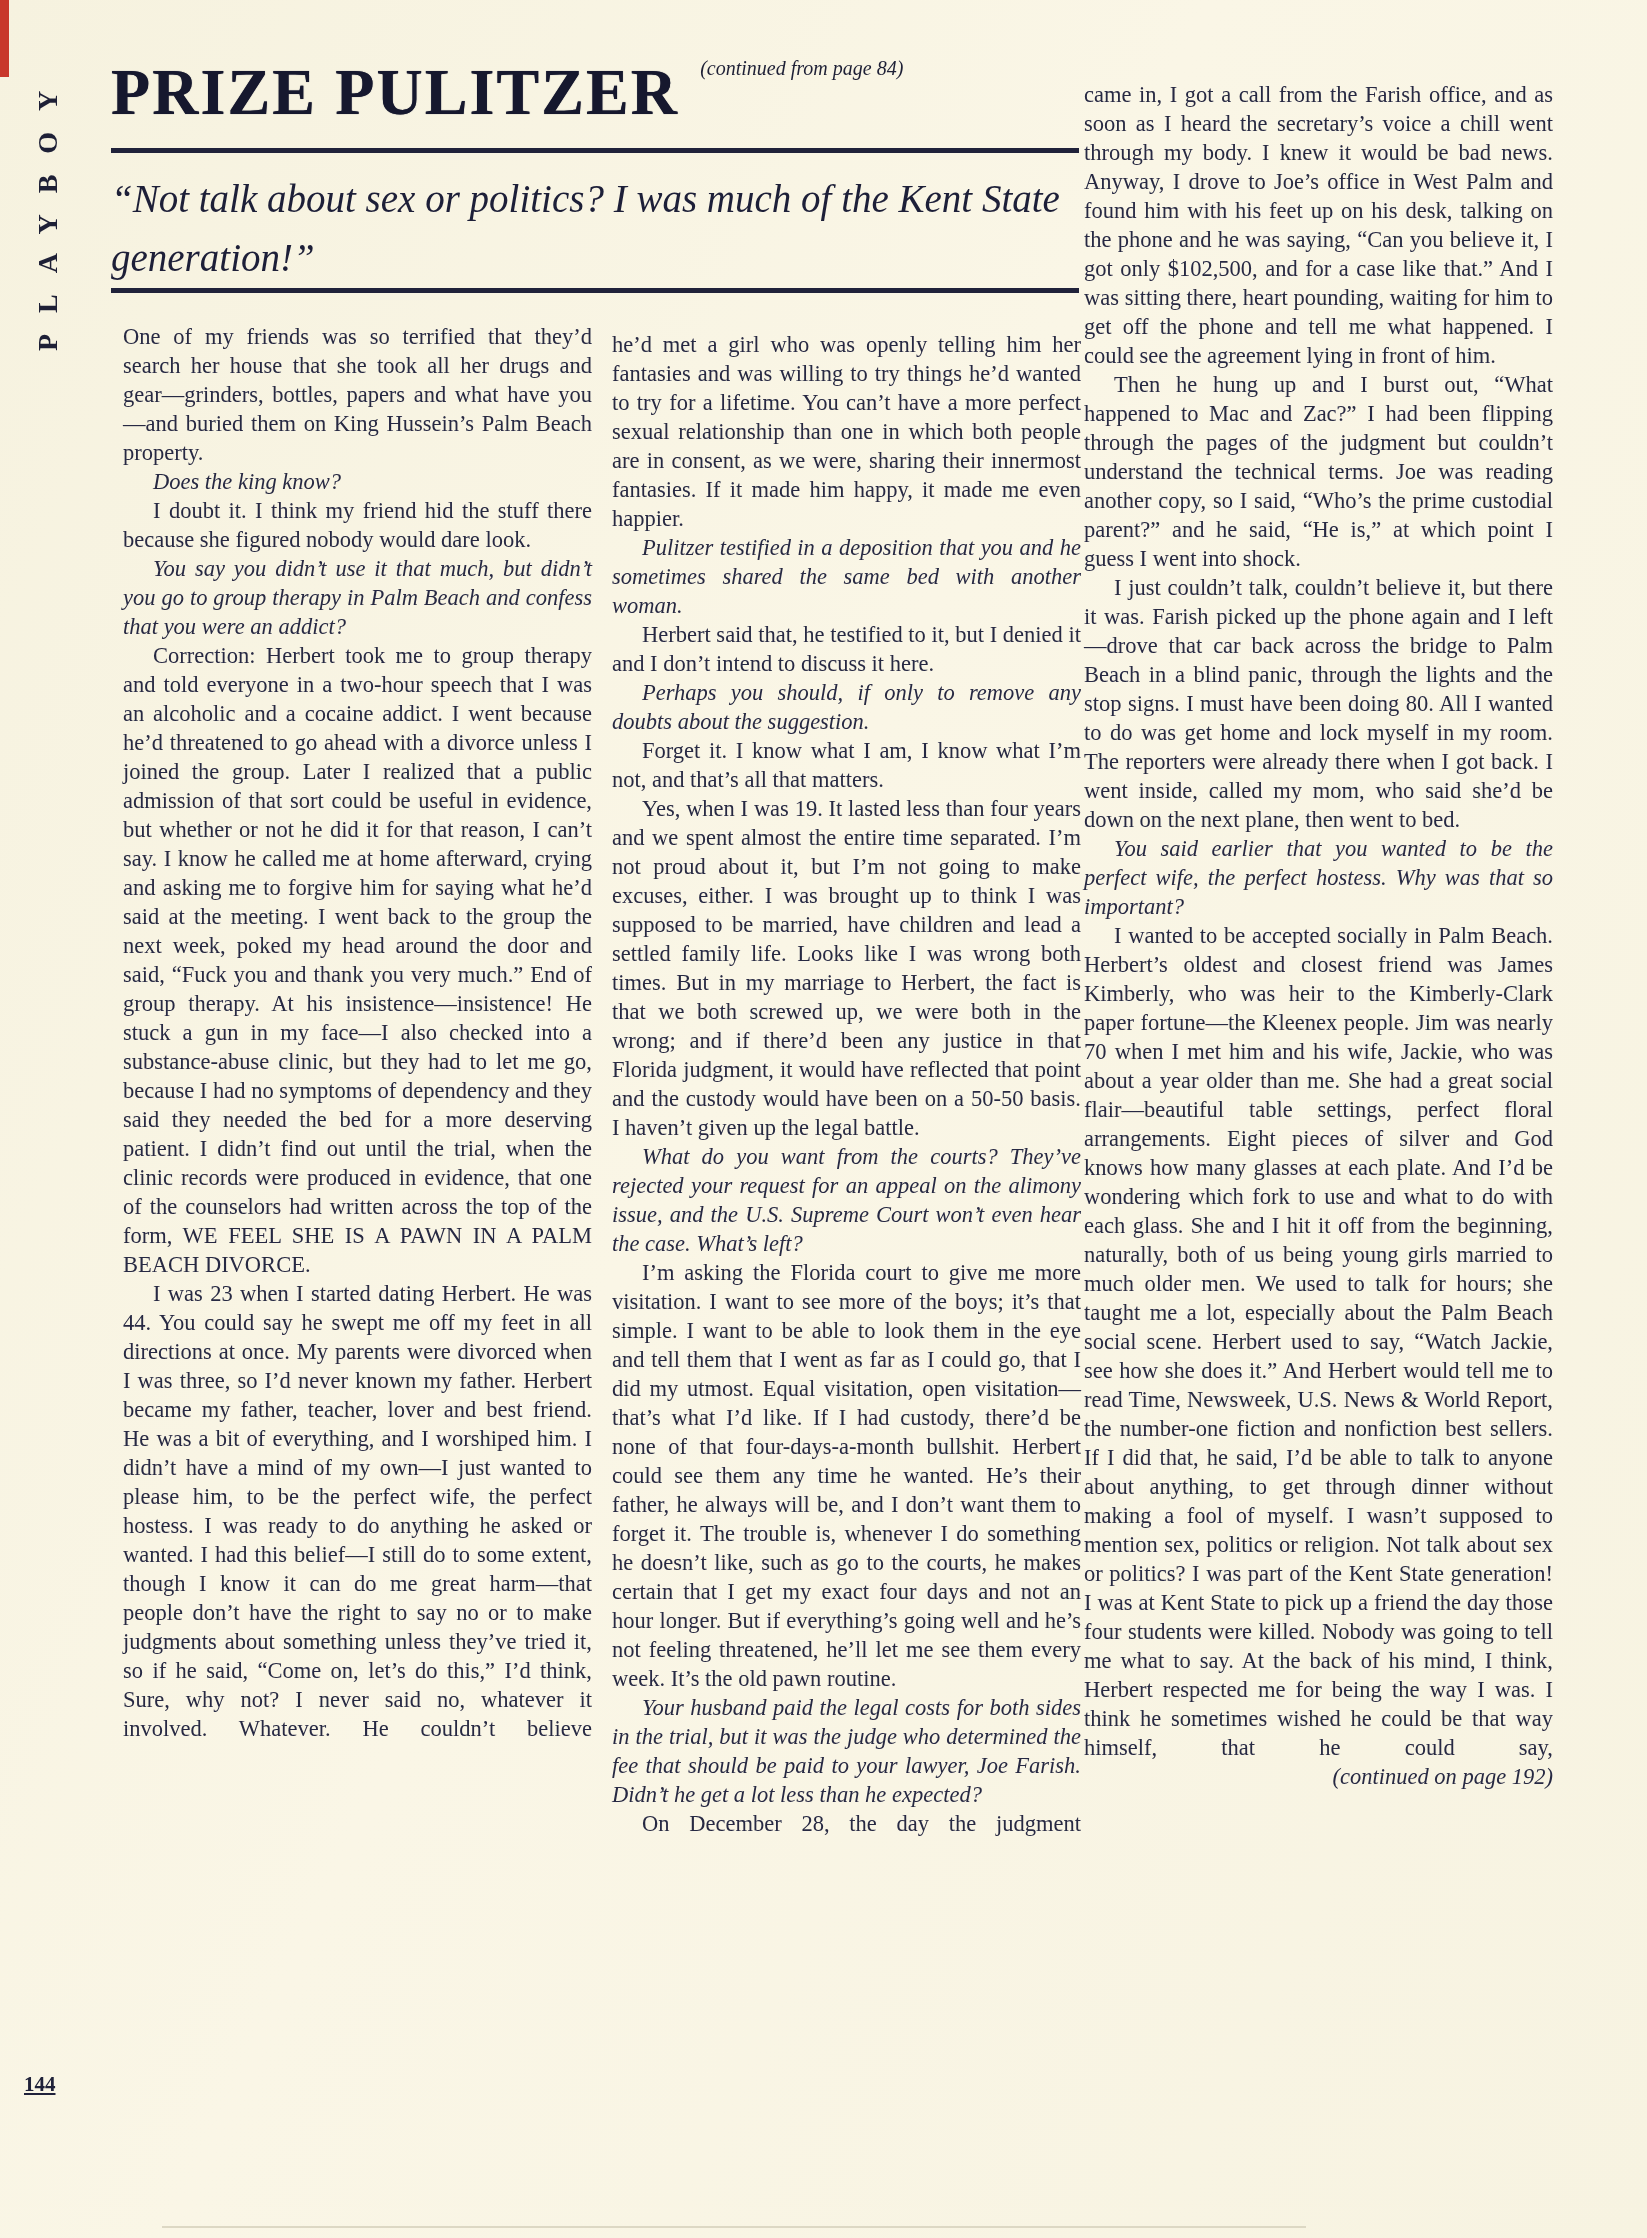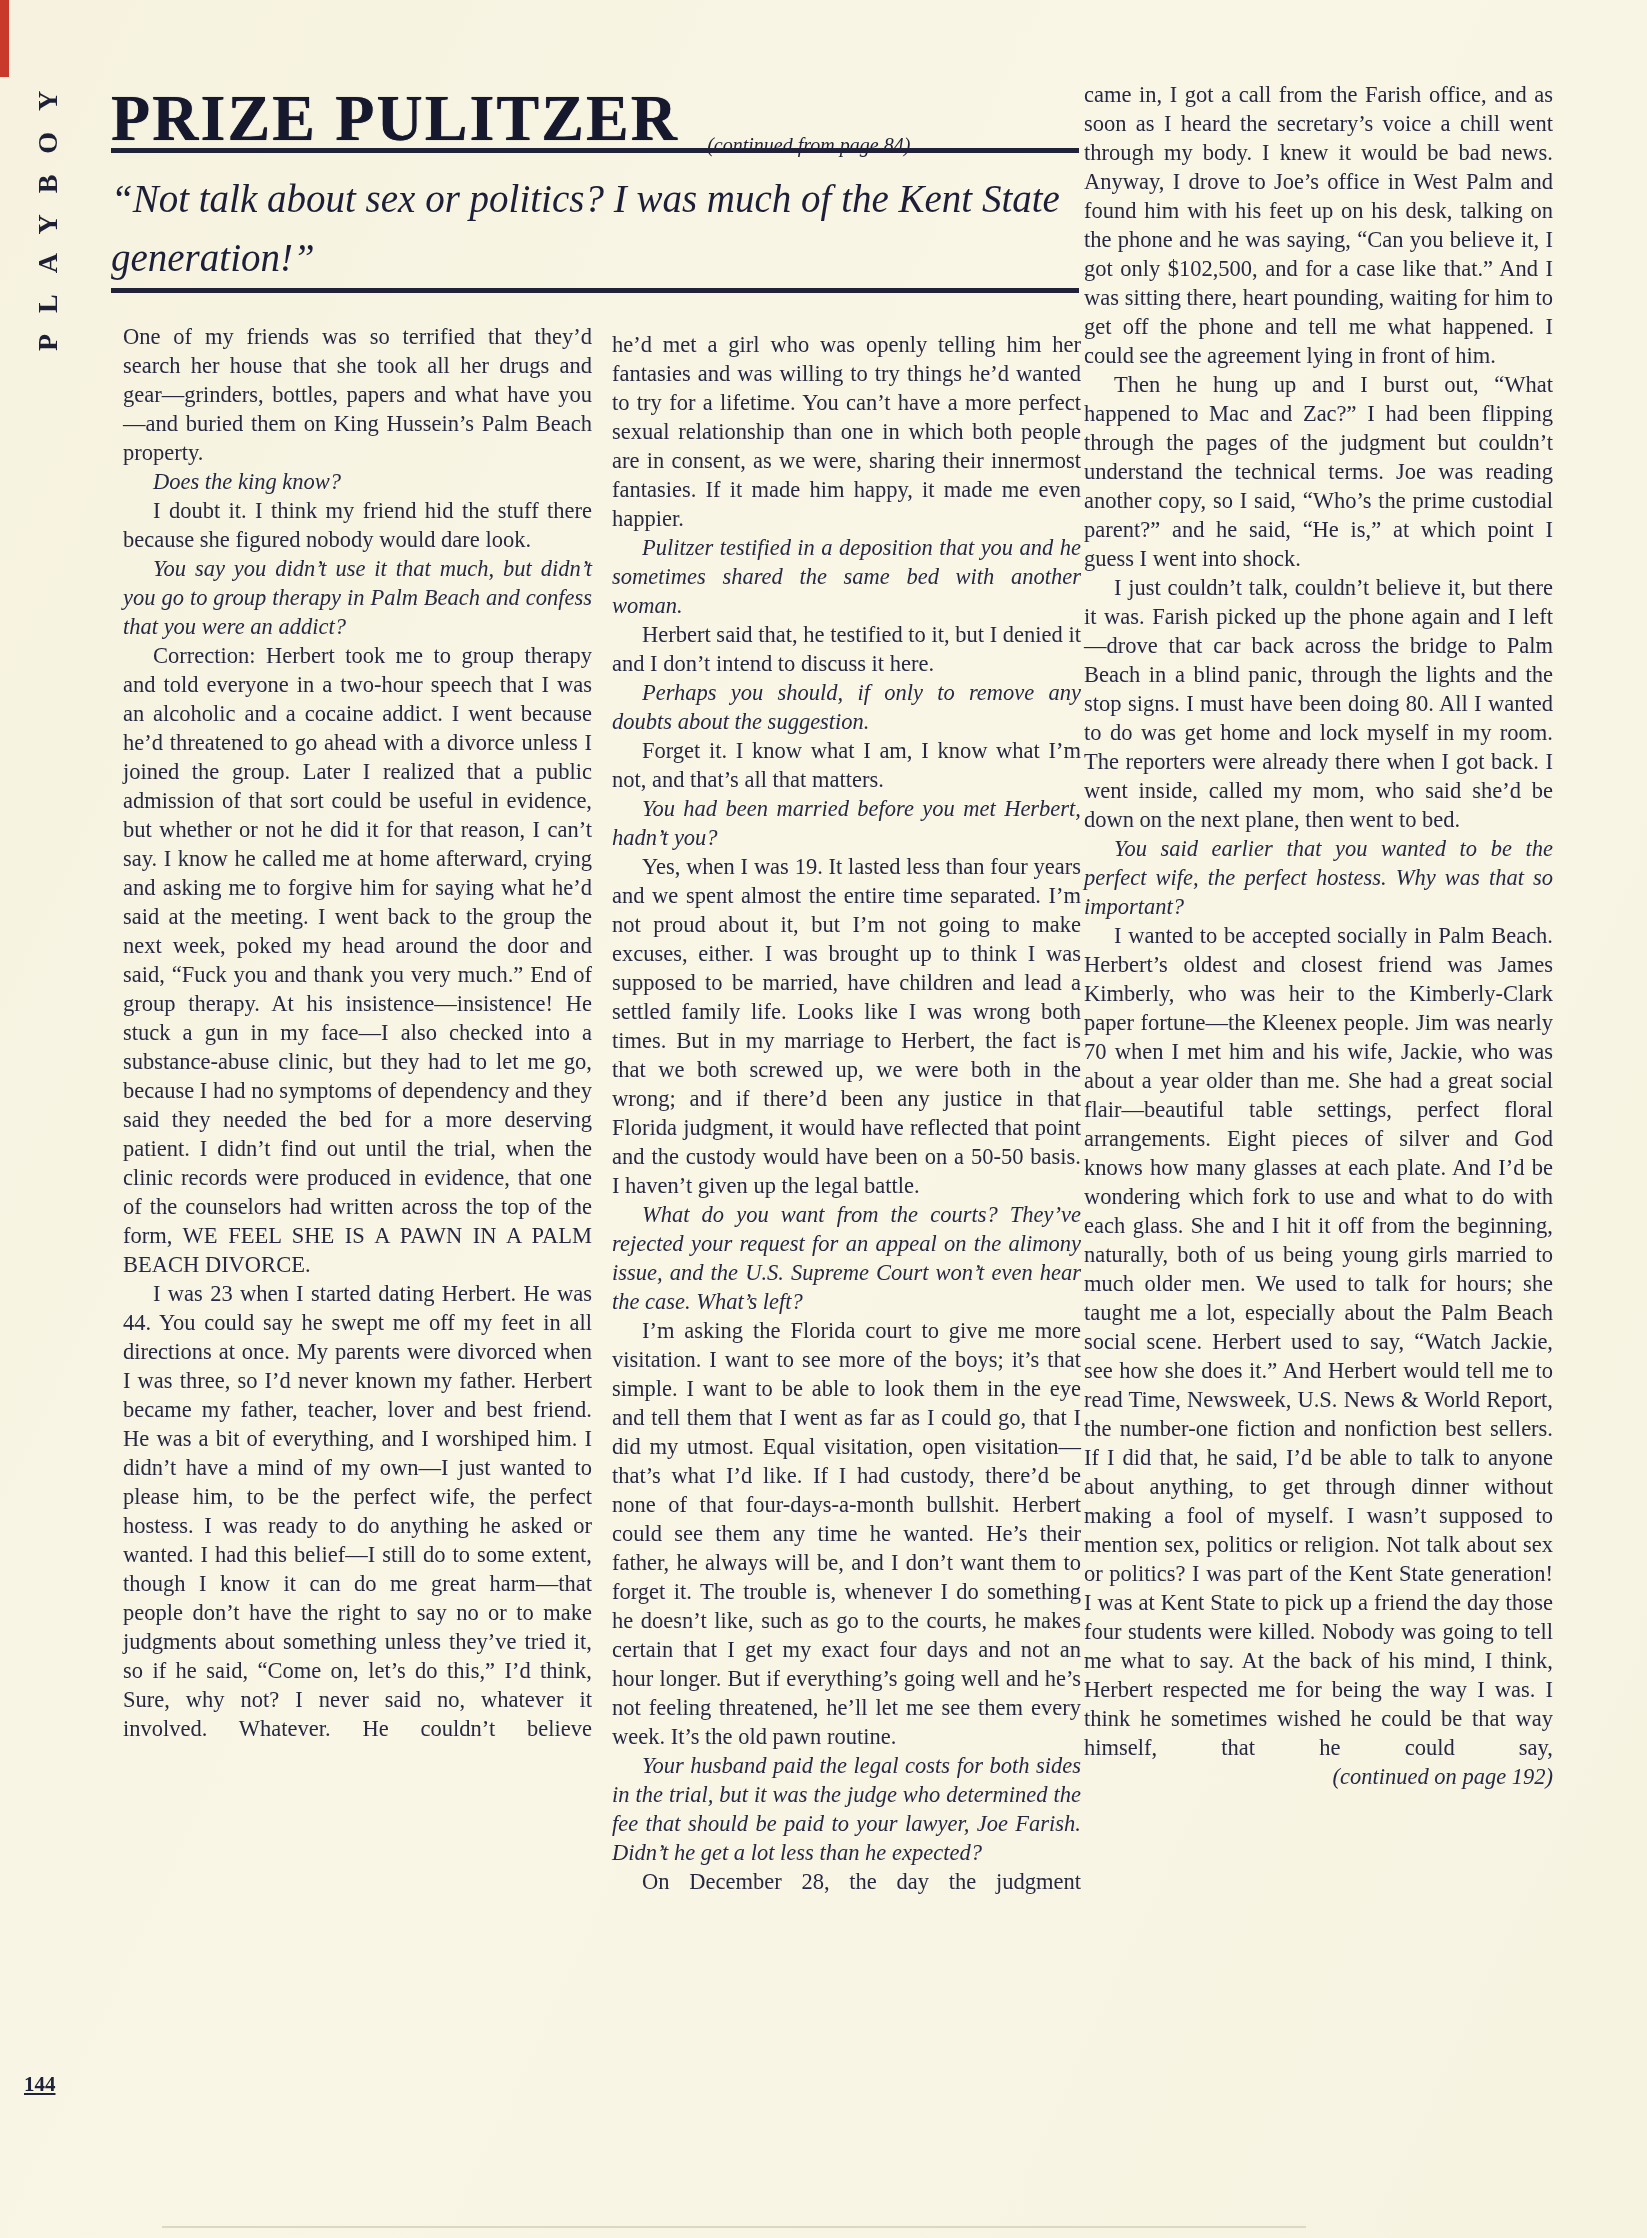--- a/index.html
+++ b/index.html
@@ -11,21 +11,21 @@
     color:#272943;
     overflow:hidden;
   }
   .edge-mark{position:absolute;left:0;top:0;width:9px;height:77px;background:#c8382b;}
   .spine{
     position:absolute;left:32px;top:351px;
     transform:rotate(-90deg);transform-origin:0 0;
     font-weight:bold;font-size:28px;letter-spacing:21px;
     color:#1e2036;white-space:nowrap;
   }
-  .header{position:absolute;left:111px;top:57px;width:968px;display:flex;align-items:flex-end;gap:28px;margin-top:26px;}
+  .header{position:absolute;left:111px;top:57px;width:968px;display:flex;align-items:flex-start;gap:21px;}
   .title{
     margin:0;font-size:64px;font-weight:bold;letter-spacing:2.1px;
     color:#16182e;text-shadow:0 0 0.7px #16182e;transform:scaleY(1.04);transform-origin:left bottom;
     white-space:nowrap;
   }
   .cont-from{font-style:italic;font-size:20px;color:#1e2036;white-space:nowrap;}
   .rule{position:absolute;left:111px;width:968px;height:4.8px;background:#20223a;}
   .rule-top{top:148px;}
   .rule-bottom{top:288px;}
   .pullquote{
@@ -75,21 +75,20 @@
       <p class="question">You say you didn’t use it that much, but didn’t you go to group therapy in Palm Beach and confess that you were an addict?</p>
       <p class="normal">Correction: Herbert took me to group therapy and told everyone in a two-hour speech that I was an alcoholic and a cocaine addict. I went because he’d threatened to go ahead with a divorce unless I joined the group. Later I realized that a public admission of that sort could be useful in evidence, but whether or not he did it for that reason, I can’t say. I know he called me at home afterward, crying and asking me to forgive him for saying what he’d said at the meeting. I went back to the group the next week, poked my head around the door and said, “Fuck you and thank you very much.” End of group therapy. At his insistence—insistence! He stuck a gun in my face—I also checked into a substance-abuse clinic, but they had to let me go, because I had no symptoms of dependency and they said they needed the bed for a more deserving patient. I didn’t find out until the trial, when the clinic records were produced in evidence, that one of the counselors had written across the top of the form, WE FEEL SHE IS A PAWN IN A PALM BEACH DIVORCE.</p>
       <p class="normal continues">I was 23 when I started dating Herbert. He was 44. You could say he swept me off my feet in all directions at once. My parents were divorced when I was three, so I’d never known my father. Herbert became my father, teacher, lover and best friend. He was a bit of everything, and I worshiped him. I didn’t have a mind of my own—I just wanted to please him, to be the perfect wife, the perfect hostess. I was ready to do anything he asked or wanted. I had this belief—I still do to some extent, though I know it can do me great harm—that people don’t have the right to say no or to make judgments about something unless they’ve tried it, so if he said, “Come on, let’s do this,” I’d think, Sure, why not? I never said no, whatever it involved. Whatever. He couldn’t believe</p>
     </div>
   <div class="col col-2">
       <p class="continuation">he’d met a girl who was openly telling him her fantasies and was willing to try things he’d wanted to try for a lifetime. You can’t have a more perfect sexual relationship than one in which both people are in consent, as we were, sharing their innermost fantasies. If it made him happy, it made me even happier.</p>
       <p class="question">Pulitzer testified in a deposition that you and he sometimes shared the same bed with another woman.</p>
       <p class="normal">Herbert said that, he testified to it, but I denied it and I don’t intend to discuss it here.</p>
       <p class="question">Perhaps you should, if only to remove any doubts about the suggestion.</p>
       <p class="normal">Forget it. I know what I am, I know what I’m not, and that’s all that matters.</p>
-      <p class="question">You had been married before you met Herbert, hadn’t you?</p>
       <p class="normal">Yes, when I was 19. It lasted less than four years and we spent almost the entire time separated. I’m not proud about it, but I’m not going to make excuses, either. I was brought up to think I was supposed to be married, have children and lead a settled family life. Looks like I was wrong both times. But in my marriage to Herbert, the fact is that we both screwed up, we were both in the wrong; and if there’d been any justice in that Florida judgment, it would have reflected that point and the custody would have been on a 50-50 basis. I haven’t given up the legal battle.</p>
       <p class="question">What do you want from the courts? They’ve rejected your request for an appeal on the alimony issue, and the U.S. Supreme Court won’t even hear the case. What’s left?</p>
       <p class="normal">I’m asking the Florida court to give me more visitation. I want to see more of the boys; it’s that simple. I want to be able to look them in the eye and tell them that I went as far as I could go, that I did my utmost. Equal visitation, open visitation—that’s what I’d like. If I had custody, there’d be none of that four-days-a-month bullshit. Herbert could see them any time he wanted. He’s their father, he always will be, and I don’t want them to forget it. The trouble is, whenever I do something he doesn’t like, such as go to the courts, he makes certain that I get my exact four days and not an hour longer. But if everything’s going well and he’s not feeling threatened, he’ll let me see them every week. It’s the old pawn routine.</p>
       <p class="question">Your husband paid the legal costs for both sides in the trial, but it was the judge who determined the fee that should be paid to your lawyer, Joe Farish. Didn’t he get a lot less than he expected?</p>
       <p class="normal continues">On December 28, the day the judgment</p>
     </div>
   <div class="col col-3">
       <p class="continuation">came in, I got a call from the Farish office, and as soon as I heard the secretary’s voice a chill went through my body. I knew it would be bad news. Anyway, I drove to Joe’s office in West Palm and found him with his feet up on his desk, talking on the phone and he was saying, “Can you believe it, I got only $102,500, and for a case like that.” And I was sitting there, heart pounding, waiting for him to get off the phone and tell me what happened. I could see the agreement lying in front of him.</p>
       <p class="normal">Then he hung up and I burst out, “What happened to Mac and Zac?” I had been flipping through the pages of the judgment but couldn’t understand the technical terms. Joe was reading another copy, so I said, “Who’s the prime custodial parent?” and he said, “He is,” at which point I guess I went into shock.</p>
       <p class="normal">I just couldn’t talk, couldn’t believe it, but there it was. Farish picked up the phone again and I left—drove that car back across the bridge to Palm Beach in a blind panic, through the lights and the stop signs. I must have been doing 80. All I wanted to do was get home and lock myself in my room. The reporters were already there when I got back. I went inside, called my mom, who said she’d be down on the next plane, then went to bed.</p>

